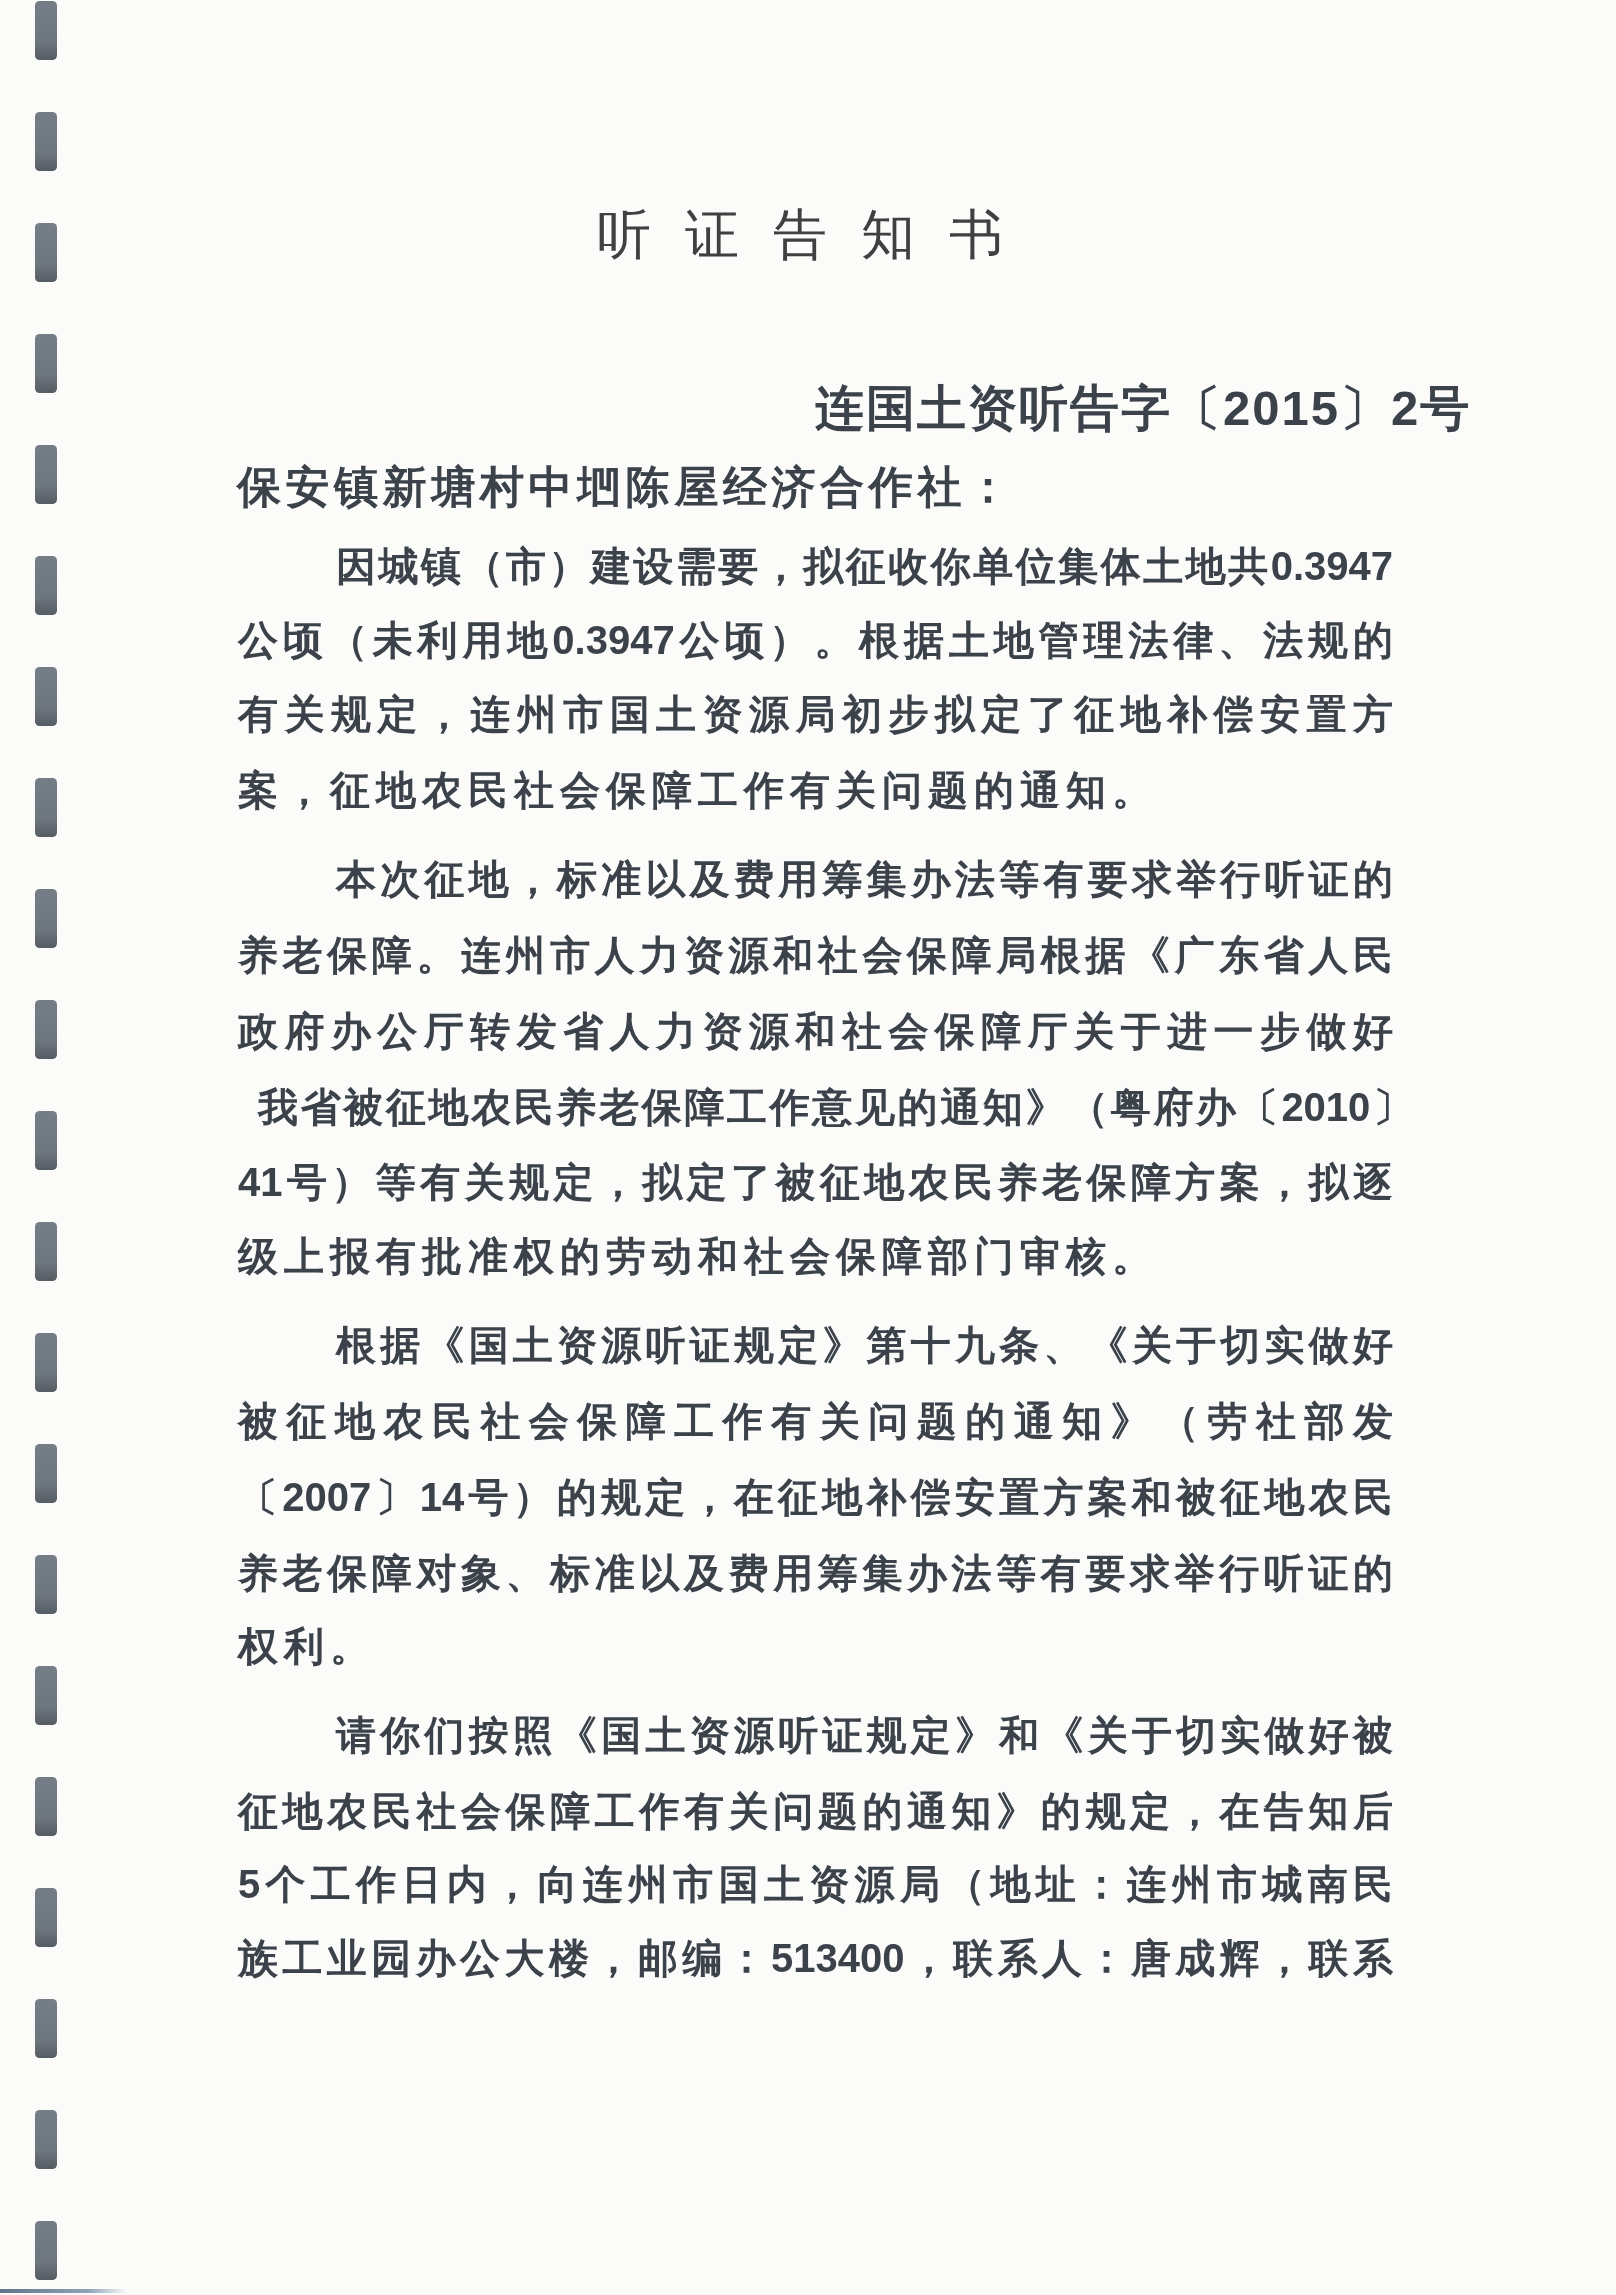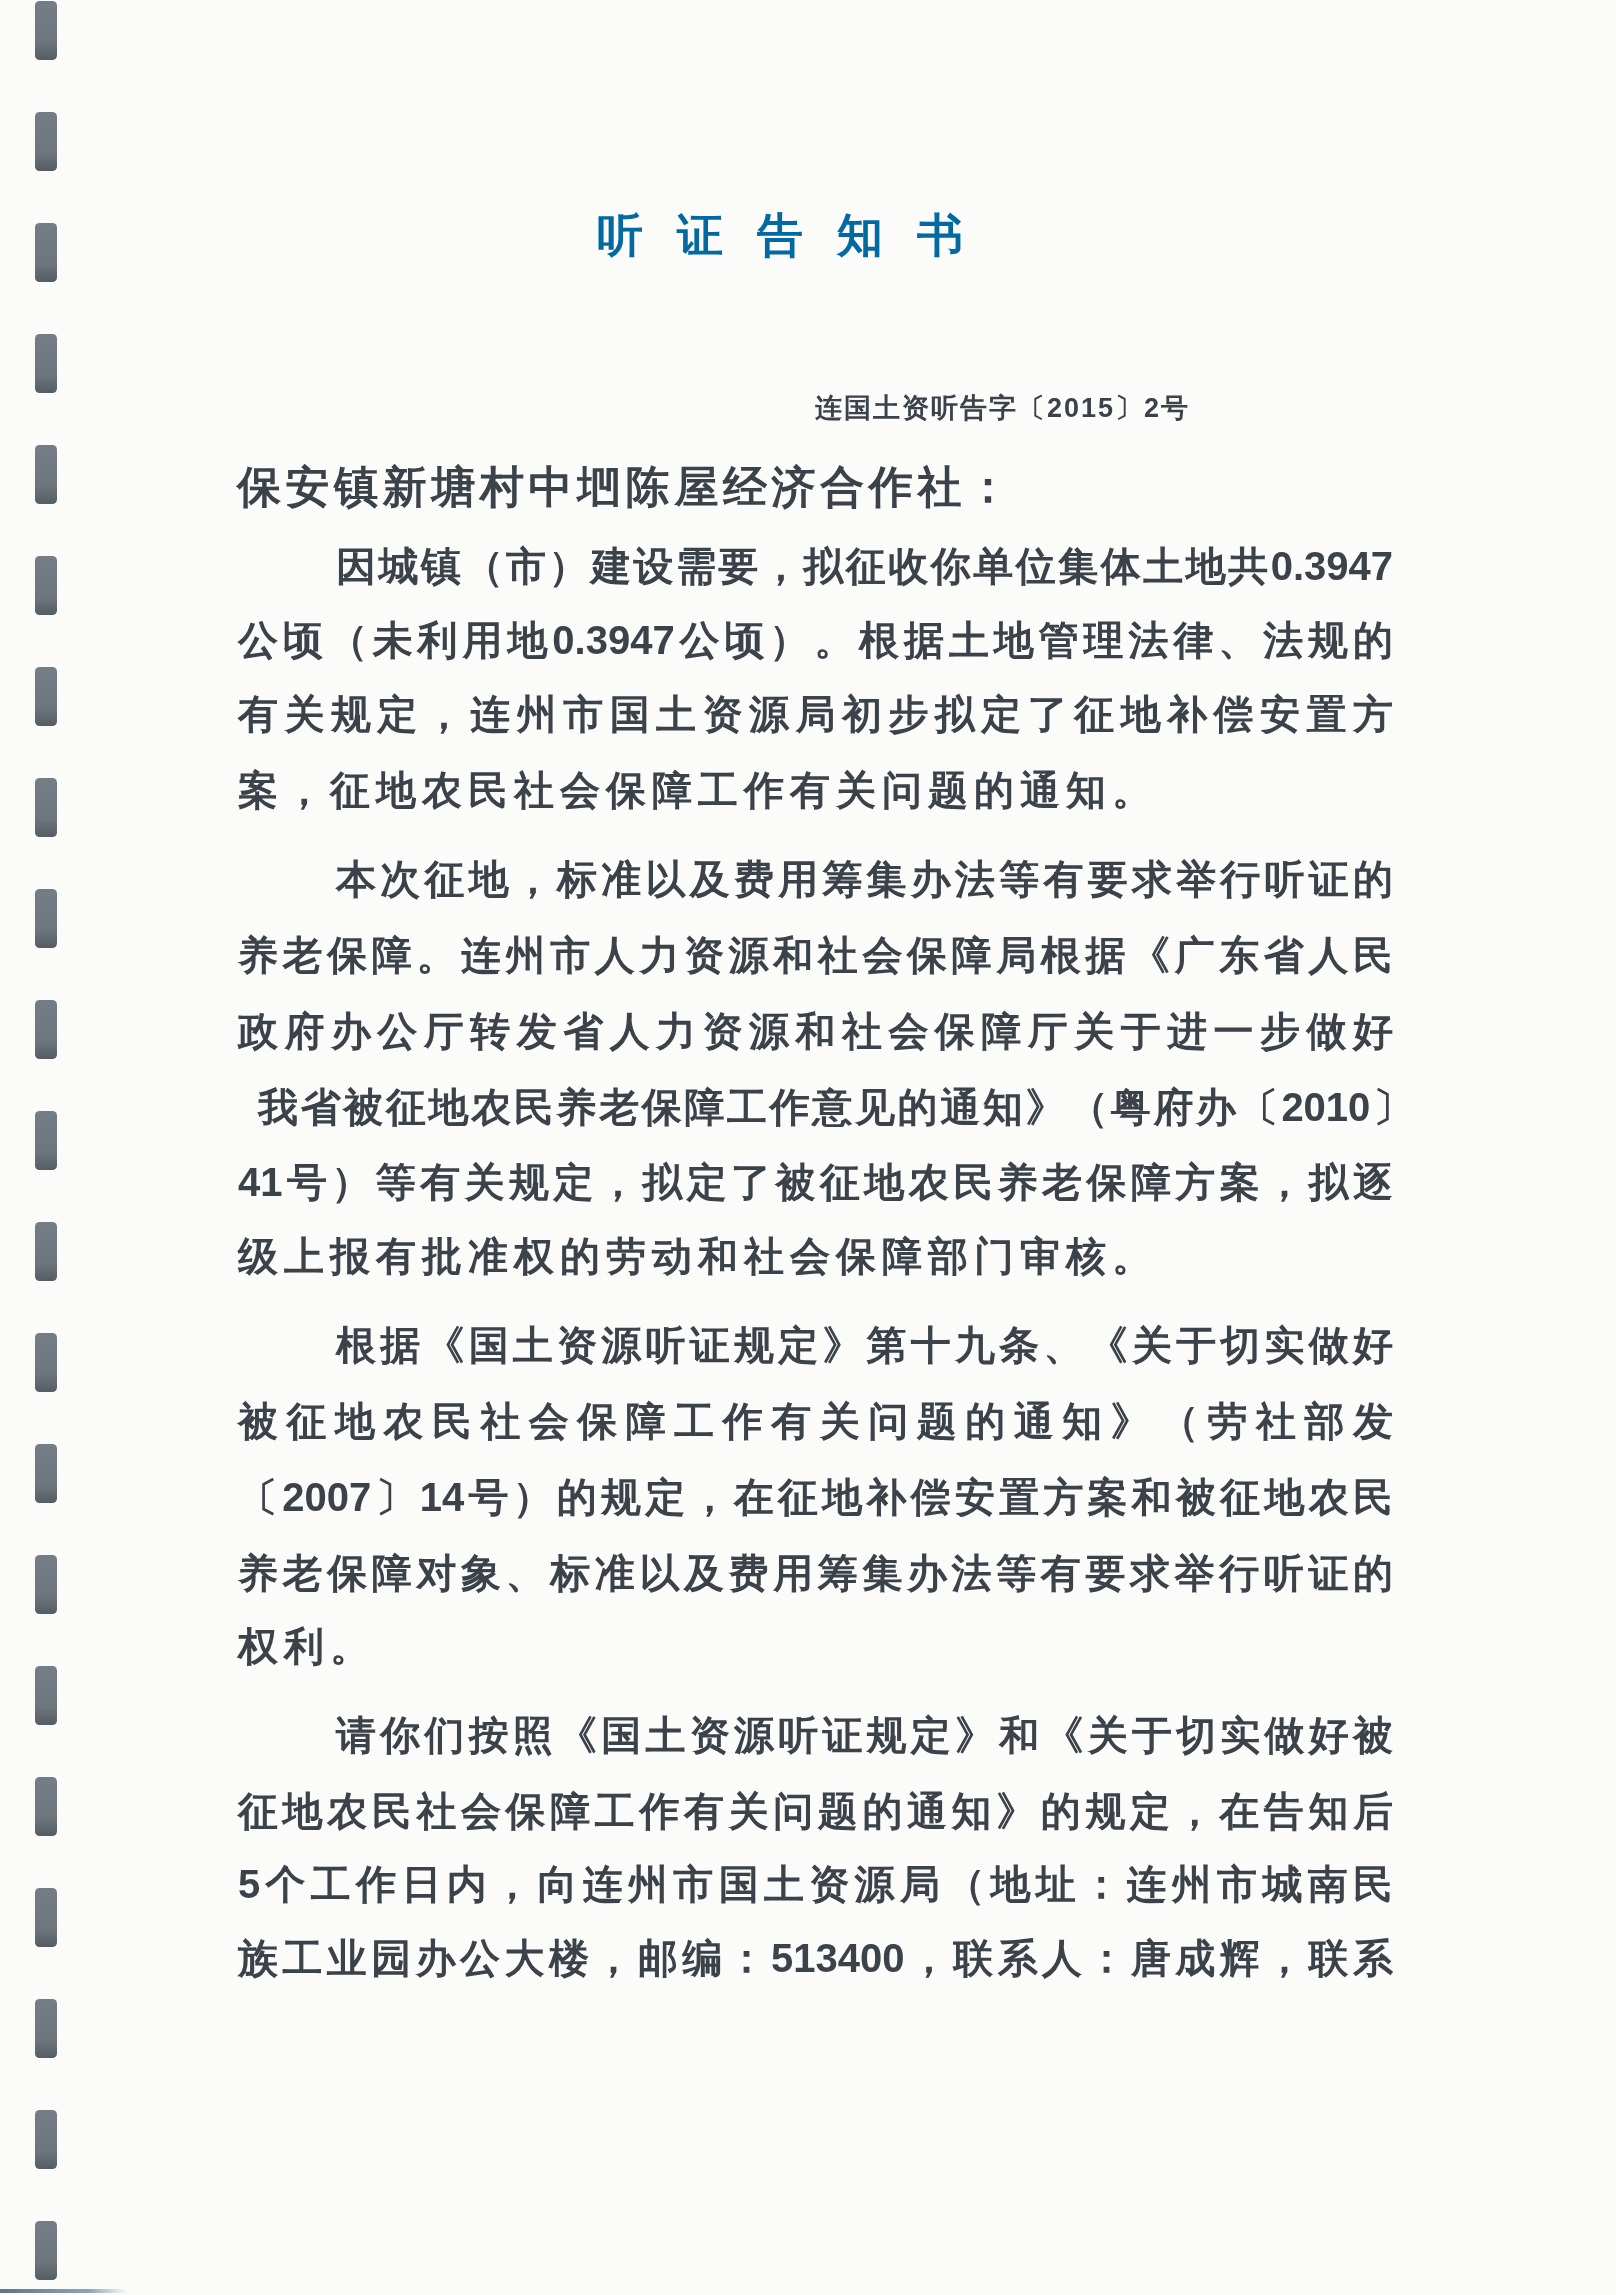--- a/index.html
+++ b/index.html
@@ -15,30 +15,30 @@
   .mark{
     position:absolute;
     left:35px;width:22px;height:59px;
     background:linear-gradient(180deg,#757e87 0%,#6d757d 70%,#555c63 100%);
     border-radius:4.6px;
   }
   .title{
     position:absolute;
     left:597px;top:204px;
     font-family:"Liberation Serif", serif;
-    font-size:46px;line-height:63px;
-    font-weight:bold;
+    font-size:54px;line-height:63px;
+    font-weight:normal;
     letter-spacing:34px;
-    color:#0369a1;
+    color:#404040;
     white-space:nowrap;
   }
   .docnum{
     position:absolute;
     left:815px;top:385px;
-    font-size:27px;line-height:46px;
+    font-size:49px;line-height:46px;
     font-weight:bold;
     letter-spacing:2px;
     white-space:nowrap;
   }
   .addr{
     position:absolute;
     left:237px;top:463px;
     font-size:44px;line-height:48px;
     font-weight:bold;
     letter-spacing:4.6px;

